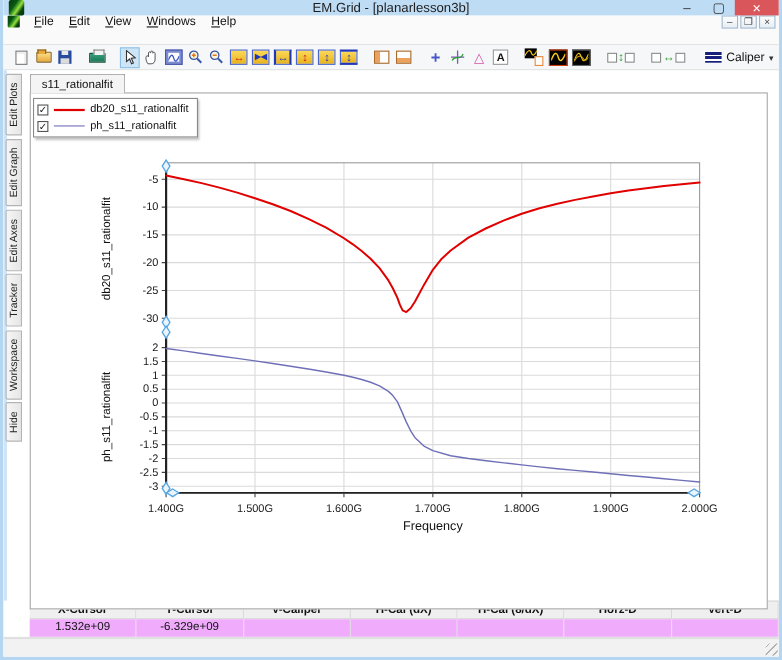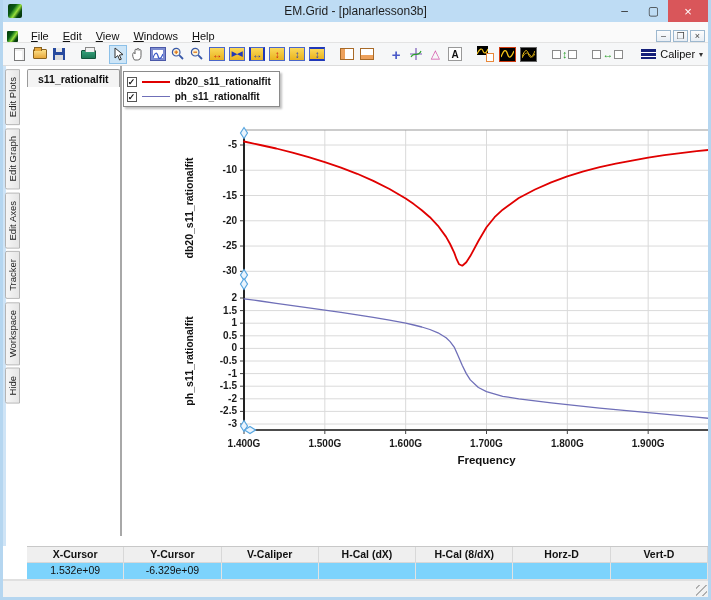--- a/index.html
+++ b/index.html
@@ -1,29 +1,29 @@
 <!DOCTYPE html>
 <html><head>
 <meta charset="utf-8">
 <style>
   * { margin:0; padding:0; box-sizing:border-box; }
   html,body { width:711px; height:600px; font-family:"Liberation Sans", sans-serif; background:#fff; }
   .win { width:711px; height:600px; border:3px solid #b5d6f0; border-top:none; display:flex; flex-direction:column; overflow:hidden; background:#fff; }
 
   
-  .titlebar { height:22px; background:#bedcf4; display:flex; align-items:center; position:relative; flex:0 0 auto; }
+  .titlebar { height:14px; background:#bedcf4; display:flex; align-items:center; position:relative; flex:0 0 auto; }
   .applogo { width:14px; height:14px; margin-left:5px; border-radius:2px;
     background:linear-gradient(125deg,#05380a 0%,#0a5a14 35%,#59b52e 50%,#9ade3c 58%,#0a4a10 75%,#042a06 100%); }
   .title-text { position:absolute; left:0; right:0; text-align:center; font-size:12px; color:#1d1d1d; }
   .winbtns { margin-left:auto; display:flex; height:100%; align-items:stretch; z-index:2; }
   .wbtn { width:29px; display:flex; align-items:center; justify-content:center; font-size:12px; color:#333; cursor:default; }
   .wbtn.close { width:40px; background:#d9565a; color:#fff; font-size:13px; }
 
   
-  .menubar { height:21px; background:#fafafa; border-bottom:1px solid #e3e3e3; display:flex; align-items:flex-end; flex:0 0 auto; }
+  .menubar { height:27px; background:#fafafa; border-bottom:1px solid #e3e3e3; display:flex; align-items:flex-start; flex:0 0 auto; }
   .menulogo { width:11px; height:11px; margin:0 6px 0 4px; border-radius:1px;
     background:linear-gradient(125deg,#05380a 0%,#0a5a14 35%,#59b52e 52%,#9ade3c 60%,#0a4a10 78%,#042a06 100%); }
   .menuitem { font-size:11px; color:#111; padding:0 7px; }
   .menuitem u { text-decoration:underline; }
   .mdibtns { margin-left:auto; display:flex; gap:2px; margin-right:3px; }
   .mdib { width:15px; height:12px; border:1px solid #9db8cf; background:linear-gradient(#fdfdfd,#e8eef4); font-size:9px; line-height:10px; text-align:center; color:#444; }
 
   
   .toolbar { height:23px; background:#f6f7f8; border-bottom:1px solid #dcdcdc; display:flex; align-items:center; padding-left:8px; gap:2px; flex:0 0 auto; }
   .tgap { width:9px; }
@@ -60,36 +60,36 @@
   .wbox { width:9px; height:9px; border:1px solid #8a8a8a; background:#fff; }
   .grn { color:#2da02d; font-size:11px; font-weight:bold; }
   .layoutbtn { display:flex; align-items:center; gap:4px; padding:2px 5px; font-size:11px; color:#111; }
   .laybars { width:15px; height:10px; background:repeating-linear-gradient(#16207a 0 3px,#fff 3px 4px); }
 
   
   .content { flex:1 1 auto; display:flex; background:#fff; min-height:0; }
   .sidestrip { width:24px; flex:0 0 auto; background:linear-gradient(90deg,#cfe4f6 0 3px,#fff 3px); padding-top:3px; }
   .vtabs { display:flex; flex-direction:column; gap:3px; align-items:flex-start; margin-left:2px; }
   .vtab { writing-mode:vertical-rl; transform:rotate(180deg); background:linear-gradient(90deg,#e6e6e6,#f6f6f6); border:1px solid #b4b4b4; border-radius:0 2px 2px 0; font-size:9.5px; color:#222; padding:7px 1px; }
-  .main { flex:1 1 auto; display:flex; min-width:0;font-weight:bold; }
+  .main { flex:1 1 auto; display:flex; flex-direction:column; min-width:0; }
   .tabbar { height:20px; flex:0 0 auto; display:flex; align-items:flex-end; }
   .ptab { font-size:10.5px; color:#111; background:#f4f4f4; border:1px solid #9a9a9a; border-bottom:none; border-radius:2px 2px 0 0; padding:3px 10px 2px 10px; margin-bottom:-1px; z-index:2; }
   .panel { position:relative; height:470px; flex:0 0 auto; margin-right:10px; border:1px solid #a8a8a8; background:#fff; z-index:1; }
   .legend { position:absolute; top:4px; left:2px; background:#fff; border:1px solid #8a8a8a; box-shadow:2px 2px 2px rgba(0,0,0,0.25); padding:2px 8px 2px 3px; z-index:3; }
   .lrow { display:flex; align-items:center; gap:5px; height:15px; }
   .cb { width:10px; height:10px; border:1px solid #555; background:#fff; font-size:9px; line-height:9px; text-align:center; color:#111; }
   .lsample { width:28px; height:0; border-top:2px solid; }
   .lsample.thin { border-top-width:1.4px; }
   .llabel { font-size:10px; color:#111; }
   svg.plot { position:absolute; top:0; left:0; font-family:"Liberation Sans",sans-serif; }
 
   
   .ctable { flex:0 0 auto; margin-left:24px; display:grid; grid-template-columns:repeat(7,1fr); border-top:1px solid #c8c8c8; }
   .ch { background:#efefef; border-right:1px solid #d8d8d8; border-bottom:1px solid #d8d8d8; font-size:10.5px; font-weight:bold; color:#111; text-align:center; padding:1px 0 2px; }
-  .cv { background:#7dd3fc; border-right:1px solid #e2e2e2; font-size:10.5px; color:#111; text-align:center; padding:1px 0 3px; min-height:14px; }
+  .cv { background:#f0abfc; border-right:1px solid #e2e2e2; font-size:10.5px; color:#111; text-align:center; padding:1px 0 3px; min-height:14px; }
 
   
   .statusbar { flex:0 0 auto; height:18px; background:#f2f2f2; border-top:2px solid #e0e0e0; position:relative; }
   .grip { position:absolute; right:1px; bottom:1px; width:11px; height:11px;
     background:repeating-linear-gradient(135deg,transparent 0 2px,#b0b0b0 2px 3px,transparent 3px 5px); }
 </style>
 </head>
 <body>
 
 <div class="win">

